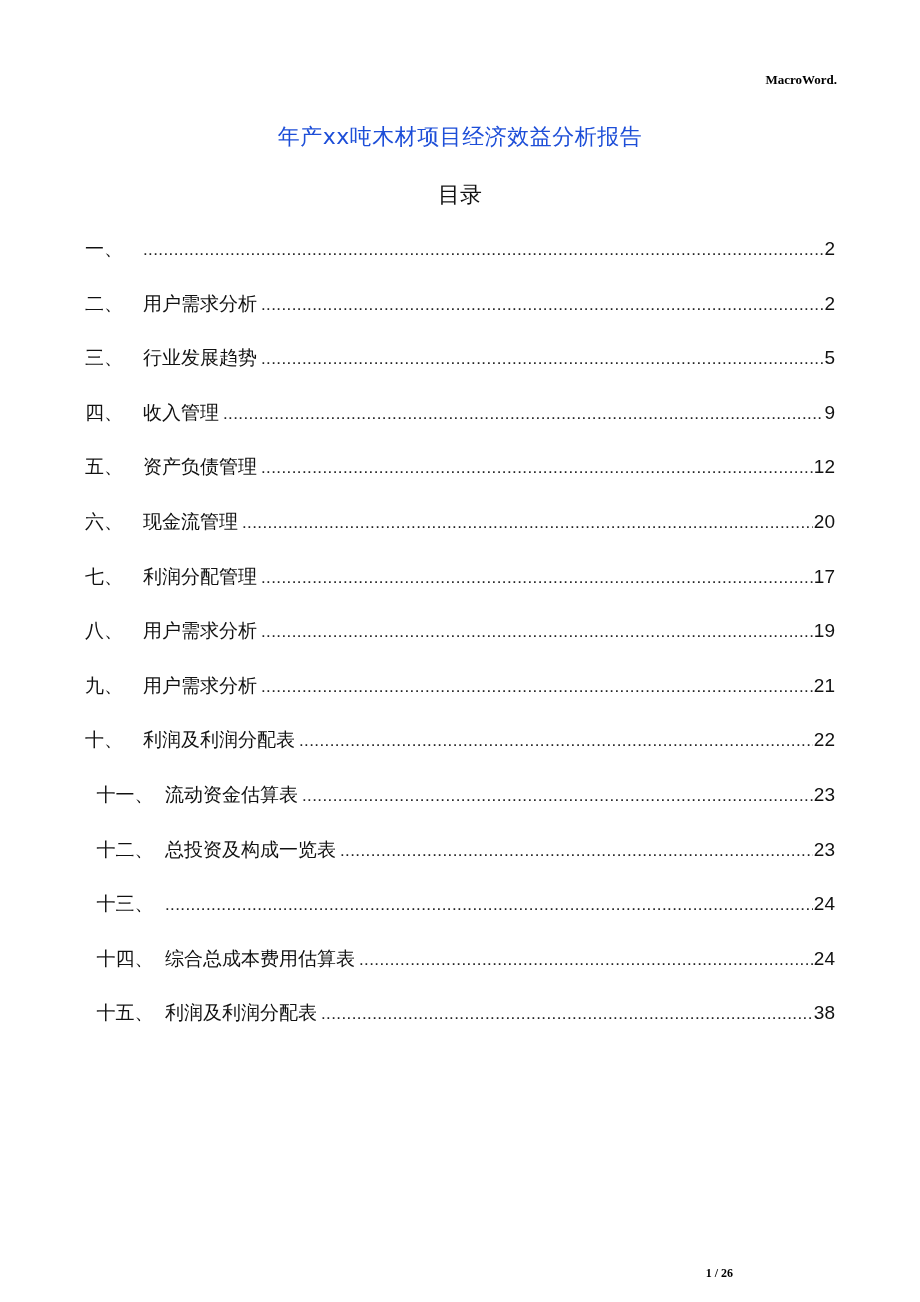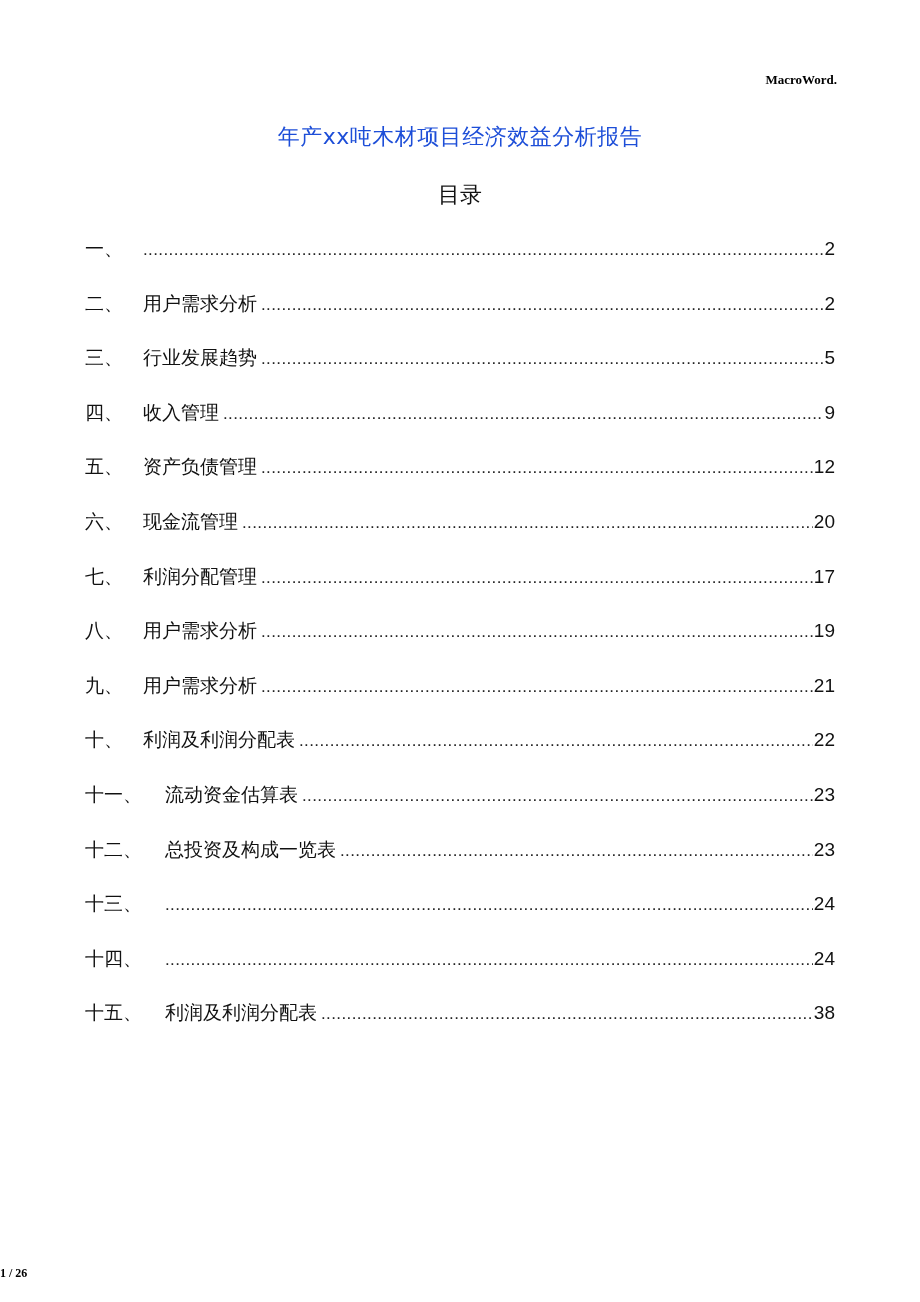--- a/index.html
+++ b/index.html
@@ -8,27 +8,27 @@
   .header-brand { position: absolute; top: 58px; right: 83px;
                   font-family: "Liberation Serif", "DejaVu Serif", serif;
                   font-weight: bold; font-size: 13px; color: #000; margin-top: 14px; }
   .doc-title { position: absolute; top: 122px; left: 0; width: 920px; text-align: center;
                font-size: 22px; letter-spacing: 0.5px; color: #1d4ed8; }
   .toc-heading { position: absolute; top: 180px; left: 0; width: 920px; text-align: center;
                  font-size: 22px; color: #111; }
   .toc { position: absolute; top: 236px; left: 85px; width: 750px; margin: 0; padding: 0; list-style: none; }
   .toc-row { display: flex; align-items: baseline; height: 54.6px; font-size: 19px; color: #111; }
   .toc-num { white-space: nowrap; width: 58px; }
-  .toc-num.wide { width: 80px; }
+  .toc-num.wide { width: 80px; text-align: center; }
   .toc-label { white-space: nowrap; padding-right: 4px; }
   .toc-leader { flex: 1; overflow: hidden; white-space: nowrap; color: #222;
                 font-family: "Liberation Sans", sans-serif; font-size: 17px; letter-spacing: 0.4px; }
   .toc-page { white-space: nowrap; font-family: "Liberation Sans", "DejaVu Sans", sans-serif;
               font-size: 19px; padding-left: 1px; }
-  .footer-page { position: absolute; top: 1266px; left: 0; width: 733px; text-align: left;
+  .footer-page { position: absolute; top: 1266px; left: 0; width: 733px; text-align: right;
                  font-family: "Liberation Serif", "DejaVu Serif", serif; font-weight: bold;
                  font-size: 12px; color: #000; }
 </style>
 </head>
 <body>
 
 <div class="header-brand">MacroWord.</div>
 
 <div class="doc-title">年产xx吨木材项目经济效益分析报告</div>
 <div class="toc-heading">目录</div>
@@ -105,20 +105,21 @@
       <span class="toc-leader">................................................................................................................................................................................................................................................................................................................................................................................................................</span>
       <span class="toc-page">23</span>
     </li>
     <li class="toc-row">
       <span class="toc-num wide">十三、</span>
       <span class="toc-leader">................................................................................................................................................................................................................................................................................................................................................................................................................</span>
       <span class="toc-page">24</span>
     </li>
     <li class="toc-row">
       <span class="toc-num wide">十四、</span>
+      <span class="toc-label">综合总成本费用估算表</span>
       <span class="toc-leader">................................................................................................................................................................................................................................................................................................................................................................................................................</span>
       <span class="toc-page">24</span>
     </li>
     <li class="toc-row">
       <span class="toc-num wide">十五、</span>
       <span class="toc-label">利润及利润分配表</span>
       <span class="toc-leader">................................................................................................................................................................................................................................................................................................................................................................................................................</span>
       <span class="toc-page">38</span>
     </li>
   </ul>

